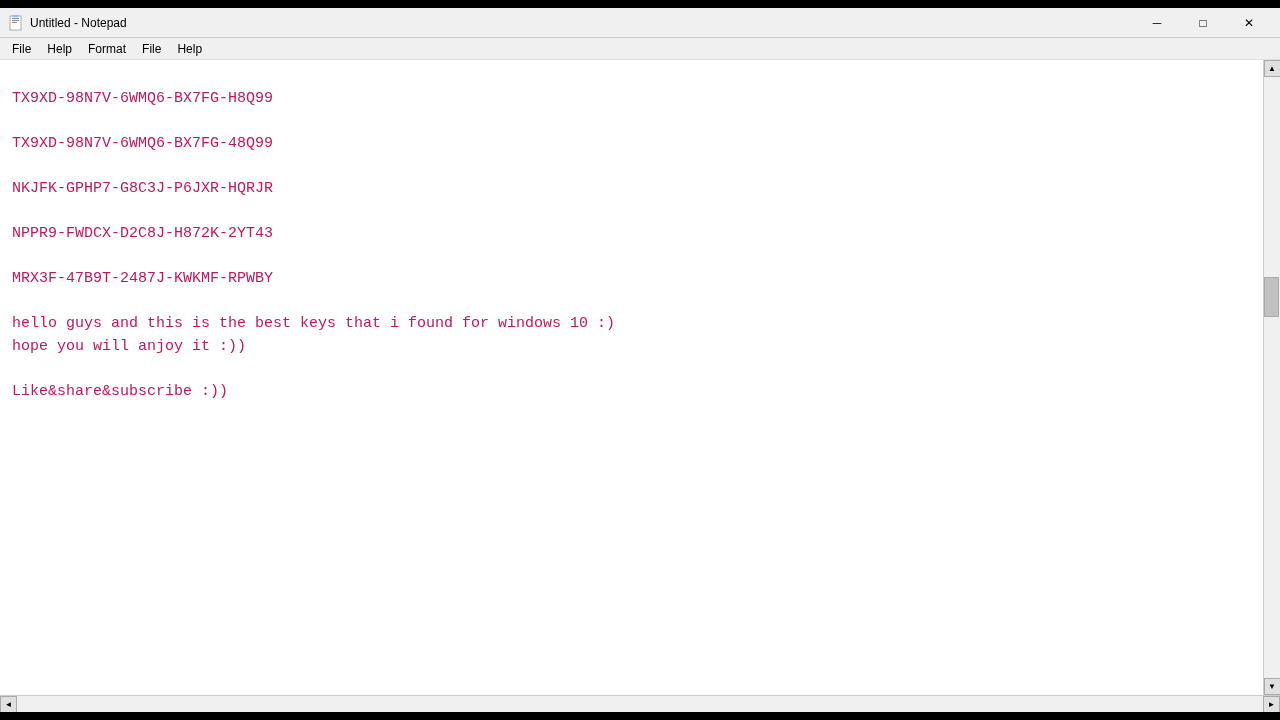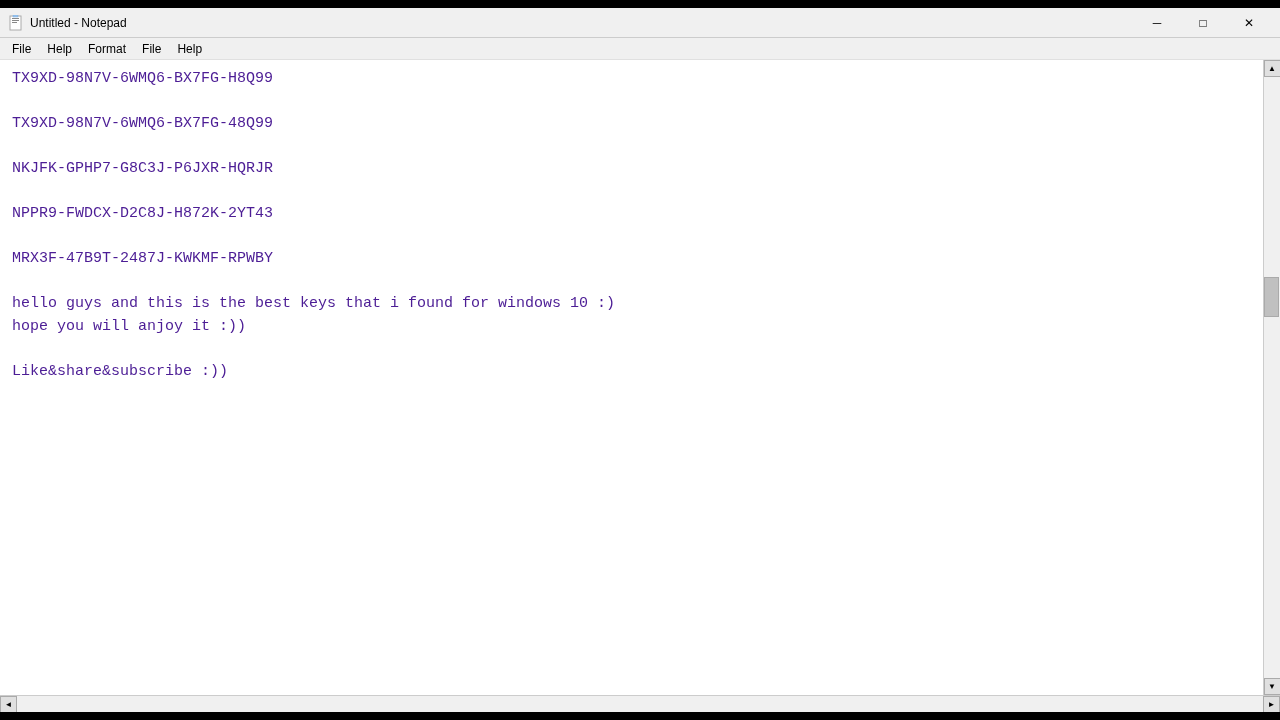--- a/index.html
+++ b/index.html
@@ -92,26 +92,27 @@
       position: relative;
       overflow: hidden;
     }
 
     .editor-content {
       flex: 1;
       padding: 8px 12px;
       font-family: 'Courier New', Courier, monospace;
       font-size: 15px;
       line-height: 1.5;
-      color: #4c1d95;
+      color: #be185d;
       background: #fff;
       overflow-y: auto;
       overflow-x: auto;
       white-space: pre;
       outline: none;
+      margin-top: 20px;
     }
 
     
     .scrollbar-v {
       width: 17px;
       background: #f0f0f0;
       border-left: 1px solid #ccc;
       display: flex;
       flex-direction: column;
       align-items: center;

